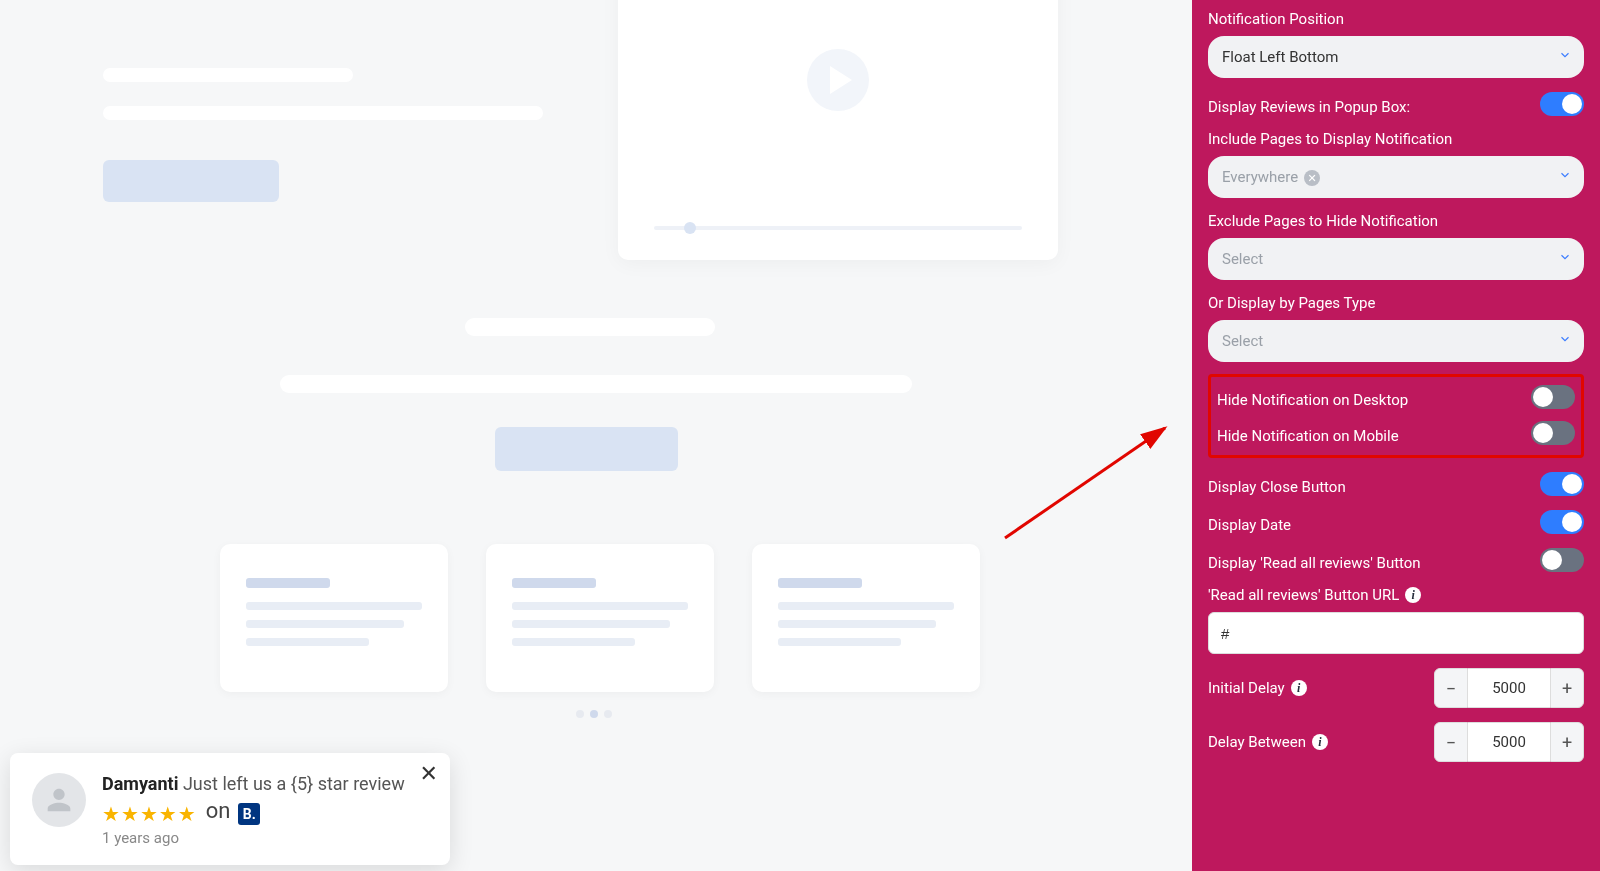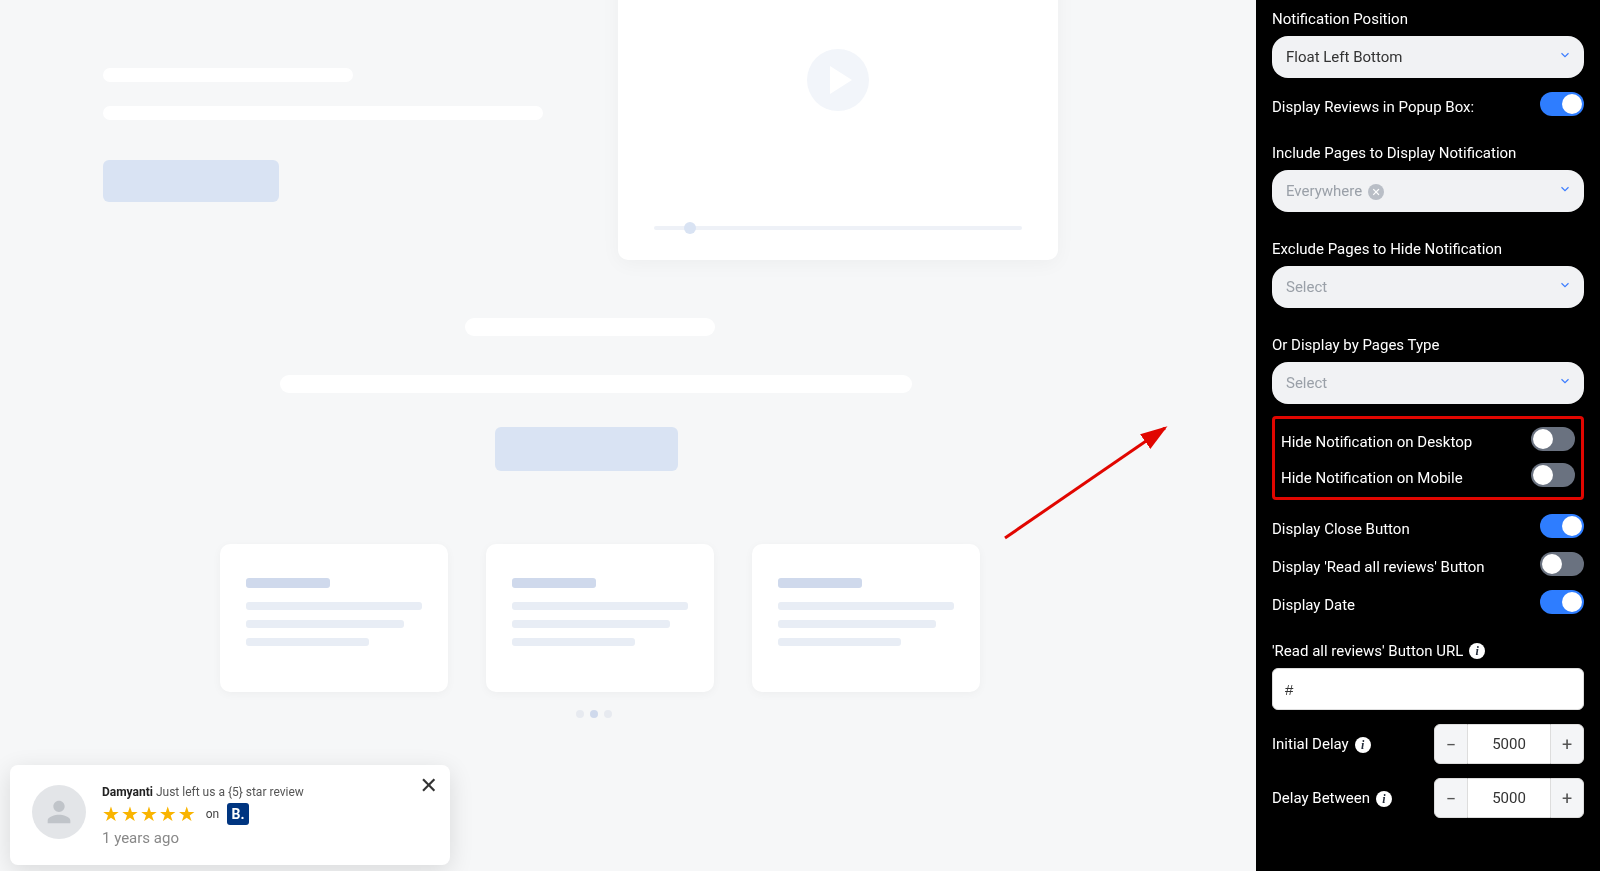--- a/index.html
+++ b/index.html
@@ -39,34 +39,34 @@
   .dot { width:8px; height:8px; border-radius:50%; background:#e7eaf0; }
   .dot.active { background:#cfd9ec; }
 
   
   .popup { position:absolute; left:10px; bottom:6px; width:440px; background:#fff; border-radius:8px; box-shadow:0 6px 24px rgba(0,0,0,0.12); padding:20px 22px 18px 22px; }
   .popup-close { position:absolute; right:12px; top:8px; font-size:22px; color:#333; cursor:pointer; }
   .popup-body { display:flex; gap:16px; align-items:flex-start; }
   .avatar { width:54px; height:54px; border-radius:50%; background:#e3e5e8; display:flex; align-items:center; justify-content:center; }
   .avatar svg { width:34px; height:34px; fill:#c0c4c9; }
   .popup-text { flex:1; }
-  .popup-line1 { font-size:12px; color:#555; margin-bottom:4px; }
+  .popup-line1 { font-size:18px; color:#555; margin-bottom:4px; }
   .popup-line1 .name { font-weight:700; color:#222; }
   .stars { display:inline-flex; gap:1px; vertical-align:middle; }
   .star { color:#f9b400; font-size:20px; line-height:1; }
-  .on-text { font-size:12px; color:#444; margin:0 4px 0 6px; }
+  .on-text { font-size:22px; color:#444; margin:0 4px 0 6px; }
   .blogo { display:inline-block; width:22px; height:22px; background:#003580; color:#fff; font-weight:700; font-size:14px; text-align:center; line-height:22px; border-radius:3px; vertical-align:middle; }
   .popup-date { font-size:15px; color:#888; margin-top:4px; }
 
   
   .arrow { position:absolute; left:1000px; top:418px; }
 
   
-  .sidebar { position:absolute; right:0; top:0; bottom:0; width:344px; background:#000000; color:#fff; padding:0 16px 20px 16px; font-size:15px; overflow:hidden; }
-  .s-label { margin-top:28px; margin-bottom:8px; font-size:15px; display:flex; align-items:center; gap:6px; }
+  .sidebar { position:absolute; right:0; top:0; bottom:0; width:408px; background:#be185d; color:#fff; padding:0 16px 20px 16px; font-size:15px; overflow:hidden; }
+  .s-label { margin-top:14px; margin-bottom:8px; font-size:15px; display:flex; align-items:center; gap:6px; }
   .s-label:first-child { margin-top:10px; }
   .select-box { background:#f1f2f4; color:#555; border-radius:16px; height:42px; display:flex; align-items:center; padding:0 14px; position:relative; font-size:15px; }
   .select-box.dark { color:#333; }
   .select-box .chev { position:absolute; right:12px; color:#3c7dff; }
   .select-box .chev svg { width:14px; height:14px; stroke:#3c7dff; stroke-width:2; fill:none; }
   .tag-x { display:inline-flex; align-items:center; justify-content:center; width:16px; height:16px; background:#b9bec6; border-radius:50%; color:#fff; font-size:11px; margin-left:6px; }
 
   .toggle-row { display:flex; align-items:flex-end; justify-content:space-between; margin-top:14px; }
   .toggle { width:44px; height:24px; border-radius:12px; position:relative; cursor:pointer; }
   .toggle .knob { position:absolute; top:2px; width:20px; height:20px; border-radius:50%; background:#fff; transition:left .15s; }
@@ -77,21 +77,21 @@
 
   .red-box { border:3px solid #e10600; border-radius:4px; padding:8px 6px 10px 6px; margin-top:12px; }
   .red-box .toggle-row { margin-top:12px; }
   .red-box .toggle-row:first-child { margin-top:0; }
 
   .info-icon { display:inline-flex; width:16px; height:16px; background:#fff; color:#242c3a; border-radius:50%; align-items:center; justify-content:center; font-size:12px; font-style:italic; font-weight:700; font-family:Georgia,serif; }
 
   .text-input { width:100%; height:42px; background:#fff; border:1px solid #ddd; border-radius:6px; padding:0 12px; font-size:15px; color:#333; }
 
   .num-row { display:flex; align-items:center; justify-content:space-between; margin-top:14px; }
-  .num-label { display:flex; align-items:flex-end; gap:6px; }
+  .num-label { display:flex; align-items:center; gap:6px; }
   .stepper { display:flex; align-items:stretch; height:40px; }
   .step-btn { width:34px; background:#f4f5f7; border:1px solid #ddd; display:flex; align-items:center; justify-content:center; font-size:18px; color:#555; cursor:pointer; }
   .step-btn.left { border-radius:6px 0 0 6px; }
   .step-btn.right { border-radius:0 6px 6px 0; }
   .step-val { width:82px; background:#fff; border-top:1px solid #ddd; border-bottom:1px solid #ddd; display:flex; align-items:center; justify-content:center; font-size:15px; color:#333; }
 </style>
 </head>
 <body>
 
 <div class="preview">
@@ -233,29 +233,29 @@
   </div>
 
   <div class="toggle-row">
     <span>Display Close Button</span>
     <span class="toggle on">
         <span class="knob"></span>
       </span>
   </div>
 
   <div class="toggle-row">
+    <span>Display Date</span>
+    <span class="toggle on">
+        <span class="knob"></span>
+      </span>
+  </div>
+
+  <div class="toggle-row">
     <span>Display 'Read all reviews' Button</span>
     <span class="toggle off">
-        <span class="knob"></span>
-      </span>
-  </div>
-
-  <div class="toggle-row">
-    <span>Display Date</span>
-    <span class="toggle on">
         <span class="knob"></span>
       </span>
   </div>
 
   <div class="s-label">
     <span>'Read all reviews' Button URL</span>
     <span class="info-icon">i</span>
   </div>
   <input class="text-input" value="#" style="">
 

